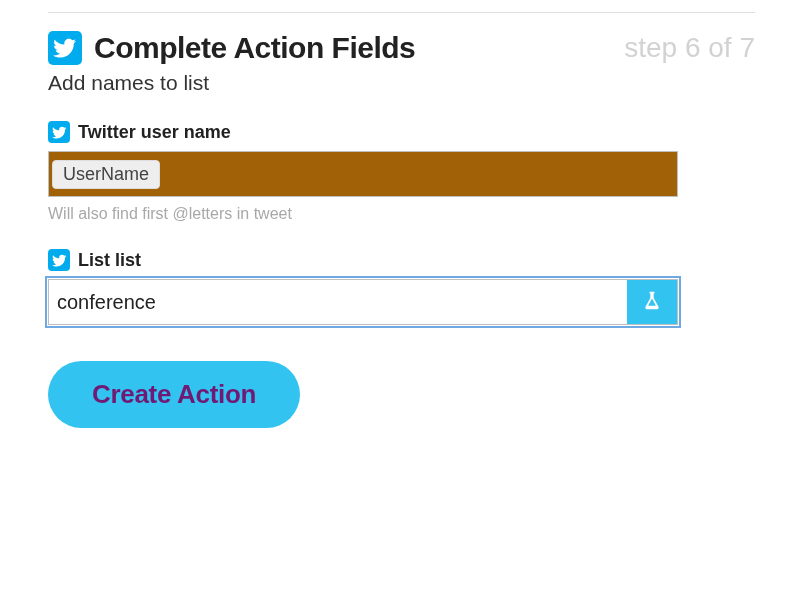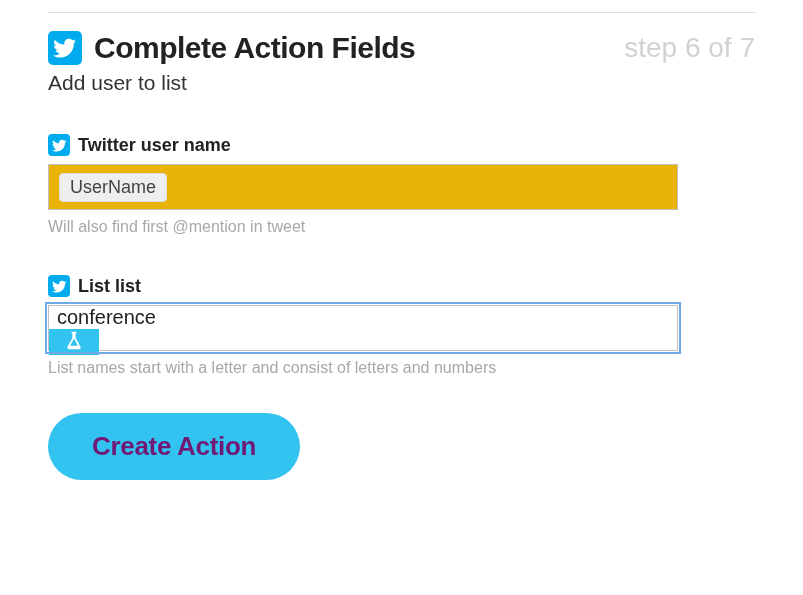--- a/index.html
+++ b/index.html
@@ -59,21 +59,21 @@
       font-weight: 400;
       color: #d2d2d2;
     }
     .subtitle {
       font-size: 21px;
       font-weight: 400;
       color: #333;
       margin-top: 6px;
     }
     .field-group {
-      margin-top: 39px;
+      margin-top: 26px;
     }
     .field-label-row {
       display: flex;
       align-items: center;
       gap: 8px;
       margin-bottom: 8px;
     }
     .twitter-icon-small {
       width: 22px;
       height: 22px;
@@ -91,43 +91,42 @@
     }
     .field-label {
       font-size: 18px;
       font-weight: 700;
       color: #222;
     }
     .input-box {
       width: 630px;
       height: 46px;
       border: 1px solid #bfbfbf;
-      background: #eab308;
-      display: flex;
-      align-items: center;
-      padding: 0 10px;
+      background: #a16207;
+      display: flex;
+      align-items: center;
+      padding: 0 3px;
     }
     .input-chip {
       background: #eeeeee;
       border: 1px solid #ddd;
       border-radius: 4px;
       padding: 3px 10px;
       font-size: 18px;
       color: #444;
     }
     .input-box-focused {
       width: 630px;
       height: 46px;
       border: 1px solid #bfbfbf;
       outline: 2px solid #6fa9e2;
       outline-offset: 1px;
       background: #fff;
       display: flex;
       align-items: stretch;
-      flex-direction: column;
     }
     .input-text {
       flex: 1;
       border: none;
       outline: none;
       font-size: 20px;
       color: #222;
       padding: 0 8px;
       font-family: inherit;
     }
@@ -174,36 +173,36 @@
       <div class="twitter-icon-large">
         <svg viewBox="0 0 24 24">
             <path d="M23 4.9c-.8.4-1.7.6-2.6.8.9-.6 1.7-1.5 2-2.5-.9.5-1.9.9-2.9 1.1C18.6 3.4 17.4 2.8 16 2.8c-2.6 0-4.7 2.1-4.7 4.7 0 .4 0 .7.1 1.1C7.5 8.4 4 6.5 1.7 3.7c-.4.7-.6 1.5-.6 2.4 0 1.6.8 3.1 2.1 3.9-.8 0-1.5-.2-2.2-.6v.1c0 2.3 1.6 4.2 3.8 4.6-.4.1-.8.2-1.3.2-.3 0-.6 0-.9-.1.6 1.9 2.4 3.2 4.4 3.3-1.6 1.3-3.7 2-5.9 2-.4 0-.8 0-1.1-.1 2.1 1.3 4.6 2.1 7.3 2.1 8.7 0 13.5-7.2 13.5-13.5v-.6c.9-.7 1.7-1.5 2.3-2.5z"></path>
           </svg>
       </div>
       <h1 class="page-title">Complete Action Fields</h1>
     </div>
     <div class="step-indicator">step 6 of 7</div>
   </div>
 
-  <div class="subtitle">Add user to list</div>
+  <div class="subtitle">Add names to list</div>
 
   
   <div class="field-group">
     <div class="field-label-row">
       <div class="twitter-icon-small">
         <svg viewBox="0 0 24 24">
             <path d="M23 4.9c-.8.4-1.7.6-2.6.8.9-.6 1.7-1.5 2-2.5-.9.5-1.9.9-2.9 1.1C18.6 3.4 17.4 2.8 16 2.8c-2.6 0-4.7 2.1-4.7 4.7 0 .4 0 .7.1 1.1C7.5 8.4 4 6.5 1.7 3.7c-.4.7-.6 1.5-.6 2.4 0 1.6.8 3.1 2.1 3.9-.8 0-1.5-.2-2.2-.6v.1c0 2.3 1.6 4.2 3.8 4.6-.4.1-.8.2-1.3.2-.3 0-.6 0-.9-.1.6 1.9 2.4 3.2 4.4 3.3-1.6 1.3-3.7 2-5.9 2-.4 0-.8 0-1.1-.1 2.1 1.3 4.6 2.1 7.3 2.1 8.7 0 13.5-7.2 13.5-13.5v-.6c.9-.7 1.7-1.5 2.3-2.5z"></path>
           </svg>
       </div>
       <label class="field-label">Twitter user name</label>
     </div>
     <div class="input-box">
       <span class="input-chip">UserName</span>
     </div>
-    <div class="field-hint">Will also find first @mention in tweet</div>
+    <div class="field-hint">Will also find first @letters in tweet</div>
   </div>
 
   
   <div class="field-group">
     <div class="field-label-row">
       <div class="twitter-icon-small">
         <svg viewBox="0 0 24 24">
             <path d="M23 4.9c-.8.4-1.7.6-2.6.8.9-.6 1.7-1.5 2-2.5-.9.5-1.9.9-2.9 1.1C18.6 3.4 17.4 2.8 16 2.8c-2.6 0-4.7 2.1-4.7 4.7 0 .4 0 .7.1 1.1C7.5 8.4 4 6.5 1.7 3.7c-.4.7-.6 1.5-.6 2.4 0 1.6.8 3.1 2.1 3.9-.8 0-1.5-.2-2.2-.6v.1c0 2.3 1.6 4.2 3.8 4.6-.4.1-.8.2-1.3.2-.3 0-.6 0-.9-.1.6 1.9 2.4 3.2 4.4 3.3-1.6 1.3-3.7 2-5.9 2-.4 0-.8 0-1.1-.1 2.1 1.3 4.6 2.1 7.3 2.1 8.7 0 13.5-7.2 13.5-13.5v-.6c.9-.7 1.7-1.5 2.3-2.5z"></path>
           </svg>
       </div>
@@ -212,18 +211,17 @@
     <div class="input-box-focused">
       <input type="text" class="input-text" value="conference" style="">
       <div class="flask-button">
         <span>
           <svg viewBox="0 0 24 24">
               <path d="M9 2v2h1v5.5L4.2 20c-.7 1.3.2 3 1.8 3h12c1.6 0 2.5-1.7 1.8-3L14 9.5V4h1V2H9zm3 3h0v5.1l4.7 8.9H7.3L12 10.1V5z"></path>
             </svg>
         </span>
       </div>
     </div>
-    <div class="field-hint">List names start with a letter and consist of letters and numbers</div>
   </div>
 
   <button class="create-button">Create Action</button>
 
 </div>
 
 </body></html>

